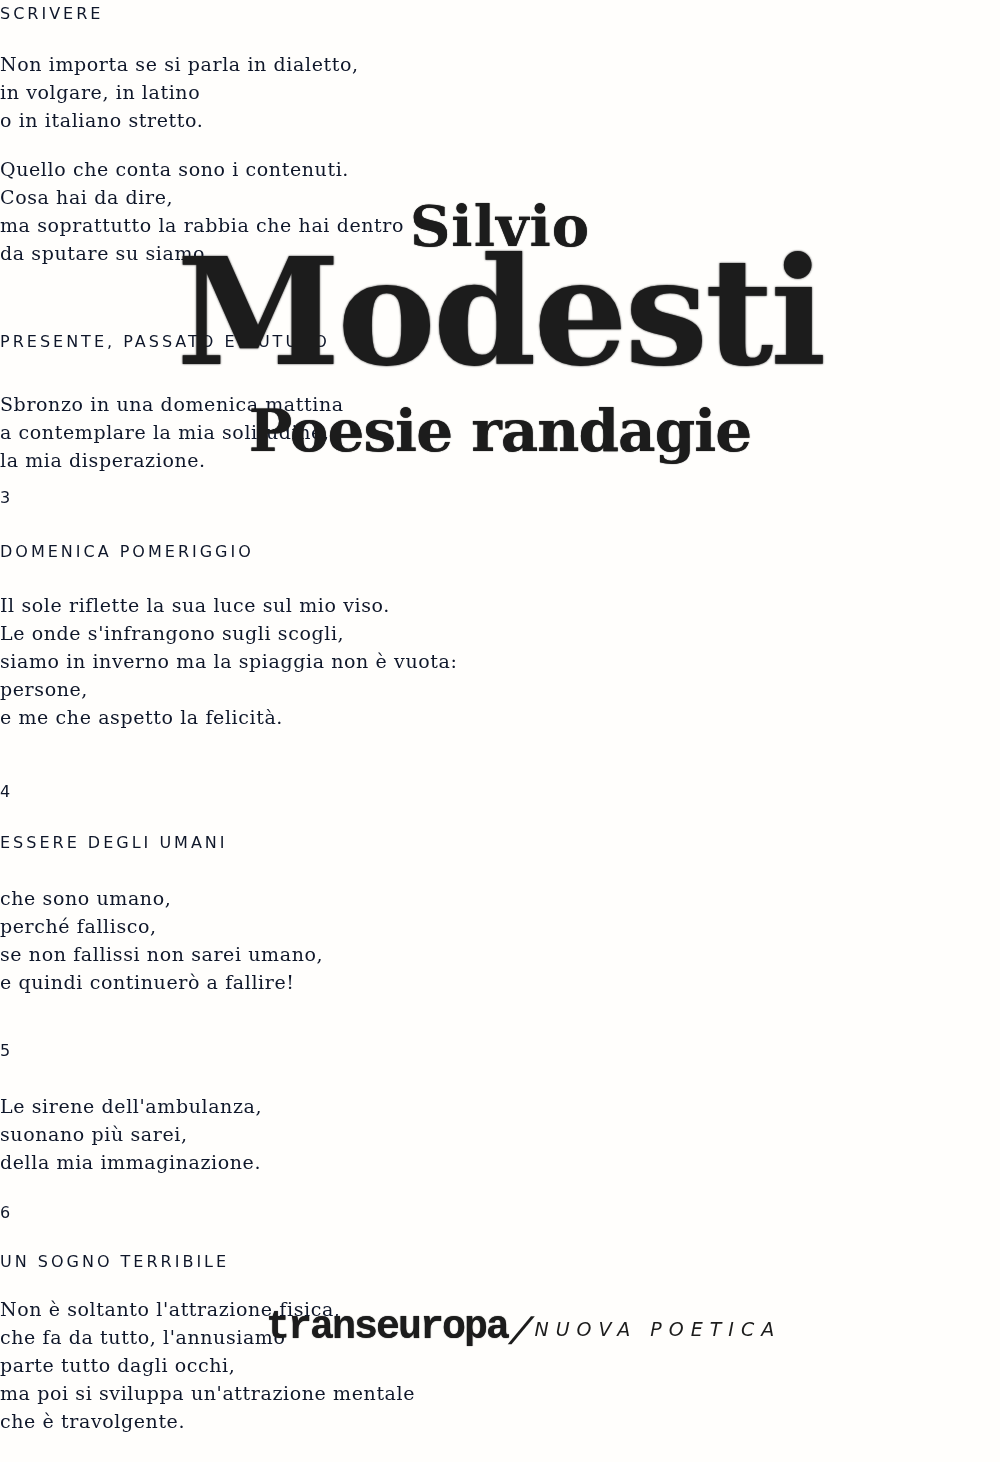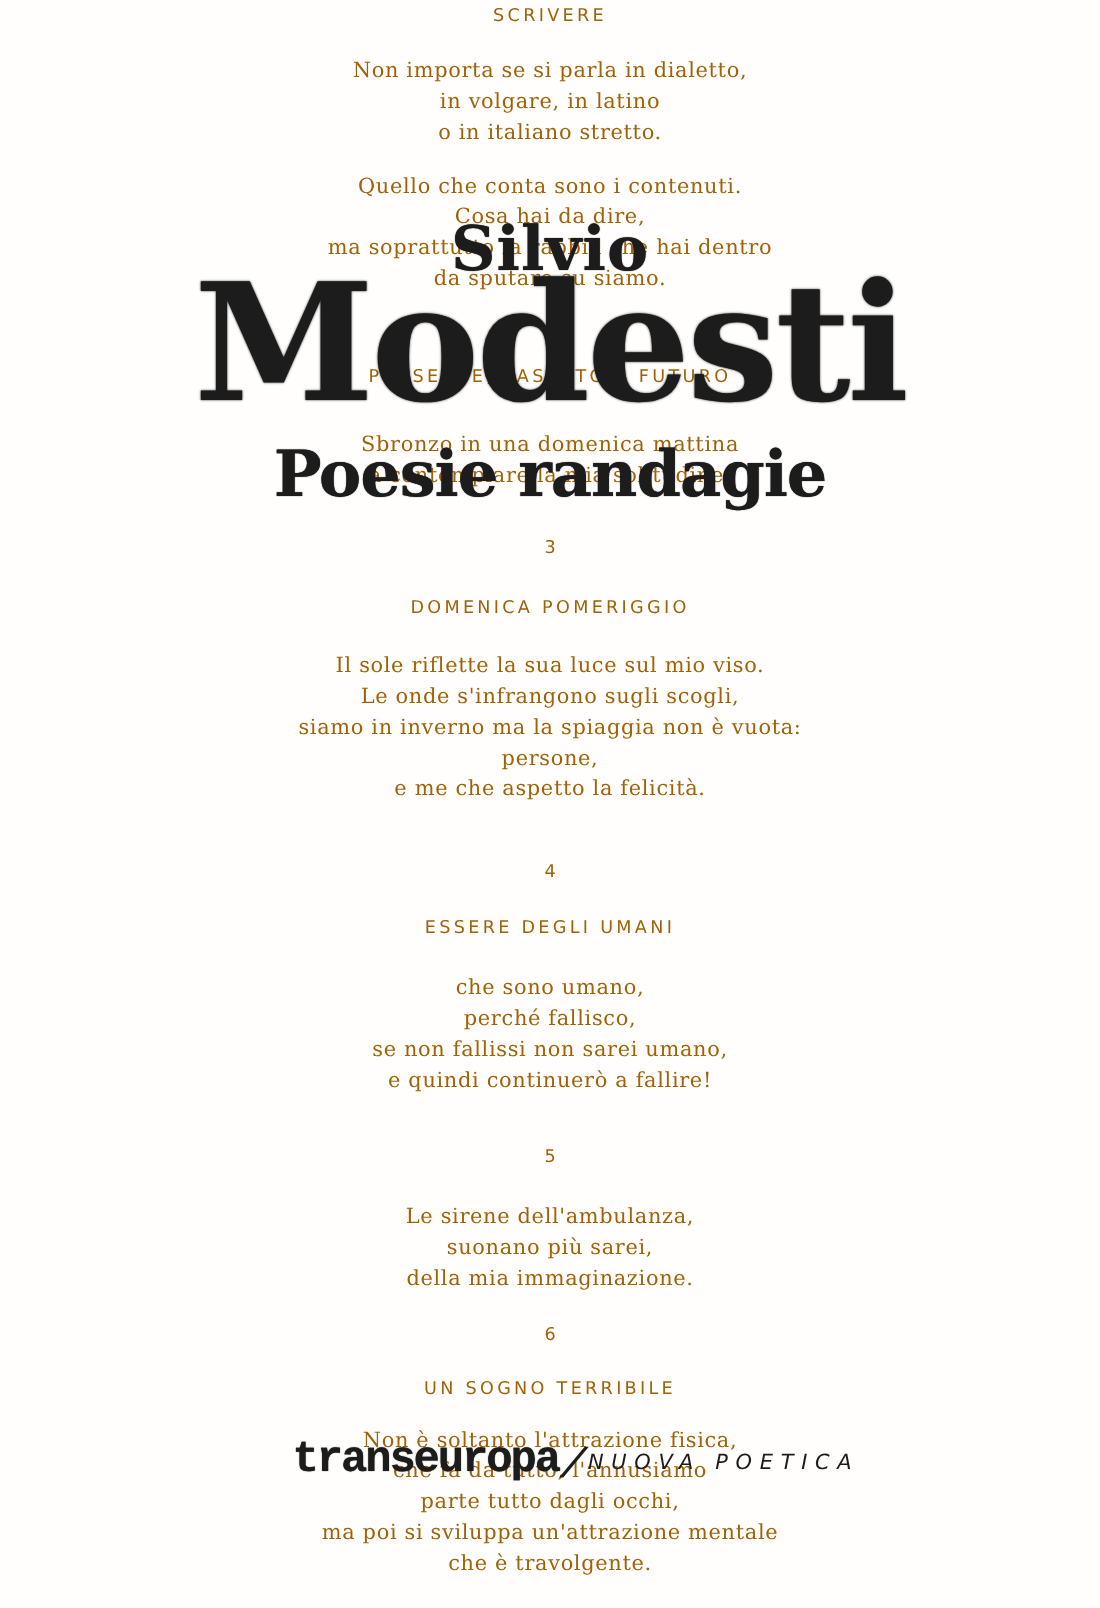--- a/index.html
+++ b/index.html
@@ -7,23 +7,23 @@
     position:relative;
     width:1000px;height:1462px;
     margin:0 auto;
     background:#fffefc;
     overflow:hidden;
     font-family:"DejaVu Serif",serif;
   }
   
   .block{
     position:absolute;left:0;width:100%;
-    text-align:center;
+    text-align:left;
     z-index:1;
-    color:#a16207;
+    color:#0f172a;
   }
   .hl{ 
     font-family:"DejaVu Serif",serif;
     font-size:19px;
     line-height:28px;
     letter-spacing:0.6px;
     white-space:pre;
   }
   .htitle{ 
     font-family:"DejaVu Sans",sans-serif;
@@ -121,20 +121,21 @@
     <div class="hl">Cosa hai da dire,</div>
     <div class="hl">ma soprattutto la rabbia che hai dentro</div>
     <div class="hl">da sputare su siamo.</div>
   </div>
 
   <div class="block htitle" style="top:330px">PRESENTE, PASSATO E FUTURO</div>
 
   <div class="block" style="top:390px">
     <div class="hl">Sbronzo in una domenica mattina</div>
     <div class="hl">a contemplare la mia solitudine,</div>
+    <div class="hl">la mia disperazione.</div>
   </div>
 
   <div class="block hnum" style="top:488px">3</div>
 
   <div class="block htitle" style="top:540px">DOMENICA POMERIGGIO</div>
 
   <div class="block" style="top:591px">
     <div class="hl">Il sole riflette la sua luce sul mio viso.</div>
     <div class="hl">Le onde s'infrangono sugli scogli,</div>
     <div class="hl">siamo in inverno ma la spiaggia non è vuota:</div>

